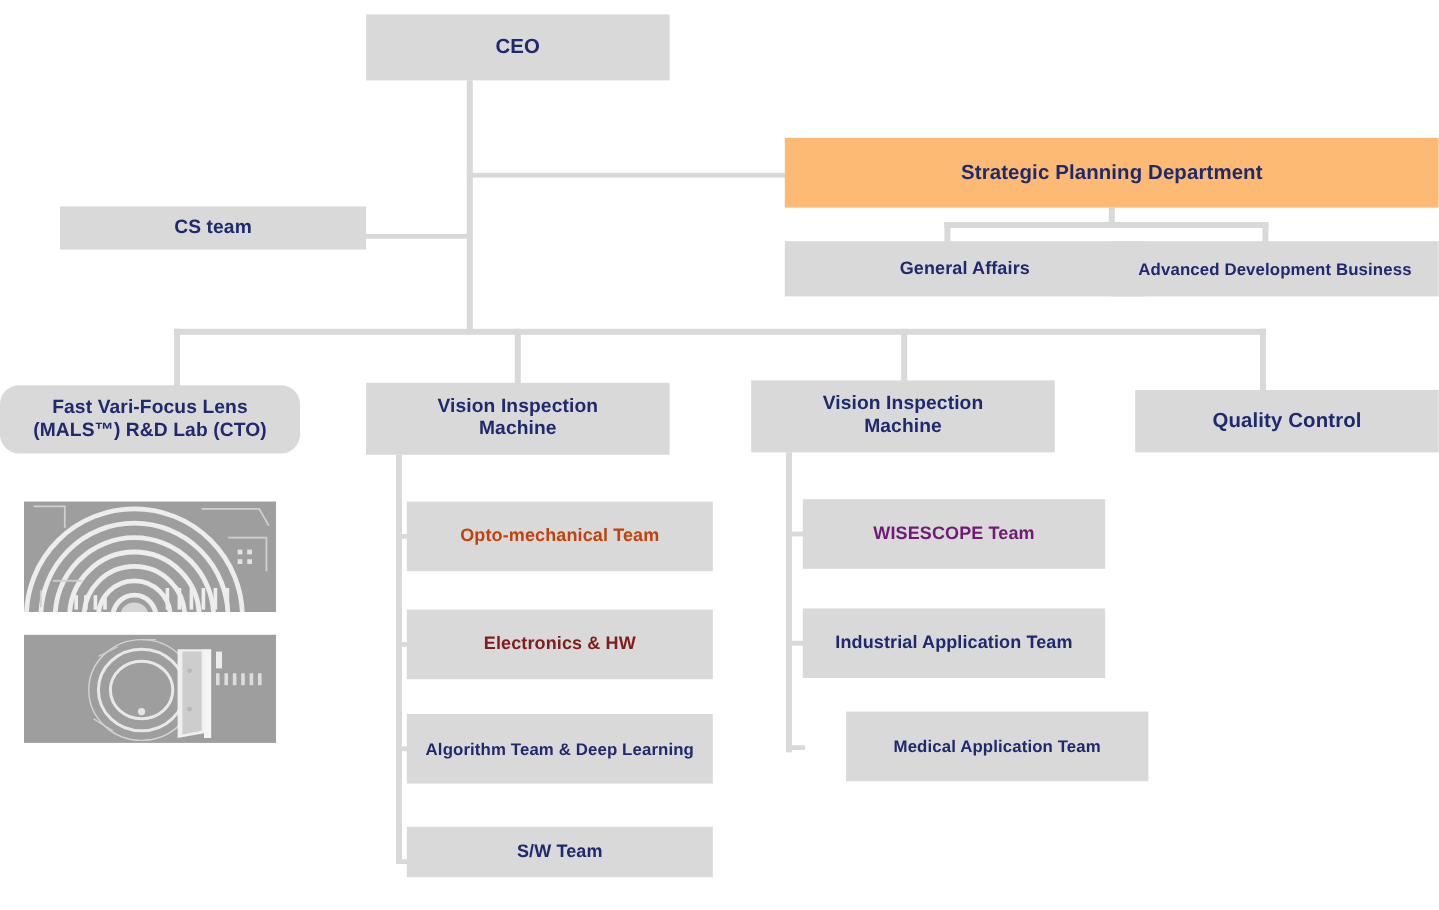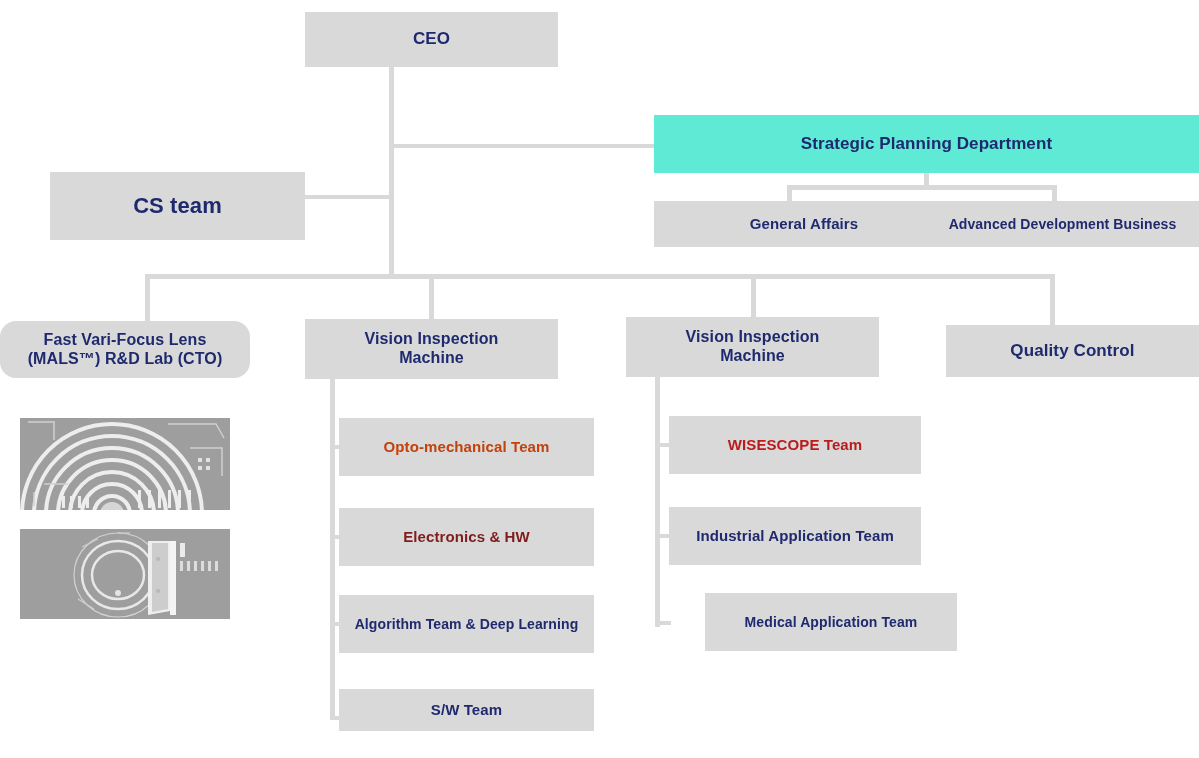--- a/index.html
+++ b/index.html
@@ -141,32 +141,32 @@
             <path d="M98 4 L110 4"></path>
           </g>
           <circle cx="98" cy="64" r="3" fill="#e4e4e4"></circle>
           <circle cx="138" cy="30" r="2" fill="#b8b8b8"></circle>
           <circle cx="138" cy="62" r="2" fill="#b8b8b8"></circle>
         </svg>
       </div>
     </div>
   <div id="node-layer">
       <div class="node" style="left: 305px; top: 12px; width: 253px; height: 55px; font-size: 17px; background: rgb(217, 217, 217); color: rgb(31, 42, 110);">CEO</div>
-      <div class="node" style="left: 654px; top: 115px; width: 545px; height: 58px; font-size: 17px; background: #5eead4; color: rgb(31, 42, 110);">Strategic Planning Department</div>
+      <div class="node" style="left: 654px; top: 115px; width: 545px; height: 58px; font-size: 17px; background: #fdba74; color: rgb(31, 42, 110);">Strategic Planning Department</div>
       <div class="node" style="left: 654px; top: 201px; width: 300px; height: 46px; font-size: 15px; background: rgb(217, 217, 217); color: rgb(31, 42, 110); text-align: center;">General Affairs</div>
       <div class="node" style="left: 926px; top: 201px; width: 273px; height: 46px; font-size: 14px; background: rgb(217, 217, 217); color: rgb(31, 42, 110);">Advanced Development Business</div>
-      <div class="node" style="left: 50px; top: 172px; width: 255px; height: 68px; font-size: 22px; background: rgb(217, 217, 217); color: rgb(31, 42, 110);">CS team</div>
+      <div class="node" style="left: 50px; top: 172px; width: 255px; height: 36px; font-size: 16px; background: rgb(217, 217, 217); color: rgb(31, 42, 110);">CS team</div>
       <div class="node" style="left: 0px; top: 321px; width: 250px; height: 57px; font-size: 16px; background: rgb(217, 217, 217); color: rgb(31, 42, 110); border-radius: 16px;">Fast Vari-Focus Lens
 (MALS™) R&amp;D Lab (CTO)</div>
       <div class="node" style="left: 305px; top: 319px; width: 253px; height: 60px; font-size: 16px; background: rgb(217, 217, 217); color: rgb(31, 42, 110);">Vision Inspection
 Machine</div>
       <div class="node" style="left: 626px; top: 317px; width: 253px; height: 60px; font-size: 16px; background: rgb(217, 217, 217); color: rgb(31, 42, 110);">Vision Inspection
 Machine</div>
       <div class="node" style="left: 946px; top: 325px; width: 253px; height: 52px; font-size: 17px; background: rgb(217, 217, 217); color: rgb(31, 42, 110);">Quality Control</div>
       <div class="node" style="left: 339px; top: 418px; width: 255px; height: 58px; font-size: 15px; background: rgb(217, 217, 217); color: #c2410c;">Opto-mechanical Team</div>
       <div class="node" style="left: 339px; top: 508px; width: 255px; height: 58px; font-size: 15px; background: rgb(217, 217, 217); color: #7f1d1d;">Electronics &amp; HW</div>
       <div class="node" style="left: 339px; top: 595px; width: 255px; height: 58px; font-size: 14px; background: rgb(217, 217, 217); color: rgb(31, 42, 110);">Algorithm Team &amp; Deep Learning</div>
       <div class="node" style="left: 339px; top: 689px; width: 255px; height: 42px; font-size: 15px; background: rgb(217, 217, 217); color: rgb(31, 42, 110);">S/W Team</div>
-      <div class="node" style="left: 669px; top: 416px; width: 252px; height: 58px; font-size: 15px; background: rgb(217, 217, 217); color: #b91c1c;">WISESCOPE Team</div>
+      <div class="node" style="left: 669px; top: 416px; width: 252px; height: 58px; font-size: 15px; background: rgb(217, 217, 217); color: #701a75;">WISESCOPE Team</div>
       <div class="node" style="left: 669px; top: 507px; width: 252px; height: 58px; font-size: 15px; background: rgb(217, 217, 217); color: rgb(31, 42, 110);">Industrial Application Team</div>
       <div class="node" style="left: 669px; top: 593px; width: 252px; height: 58px; font-size: 14px; background: rgb(217, 217, 217); color: rgb(31, 42, 110); margin-left: 36px;">Medical Application Team</div>
     </div>
 </div>
 
 </body></html>

